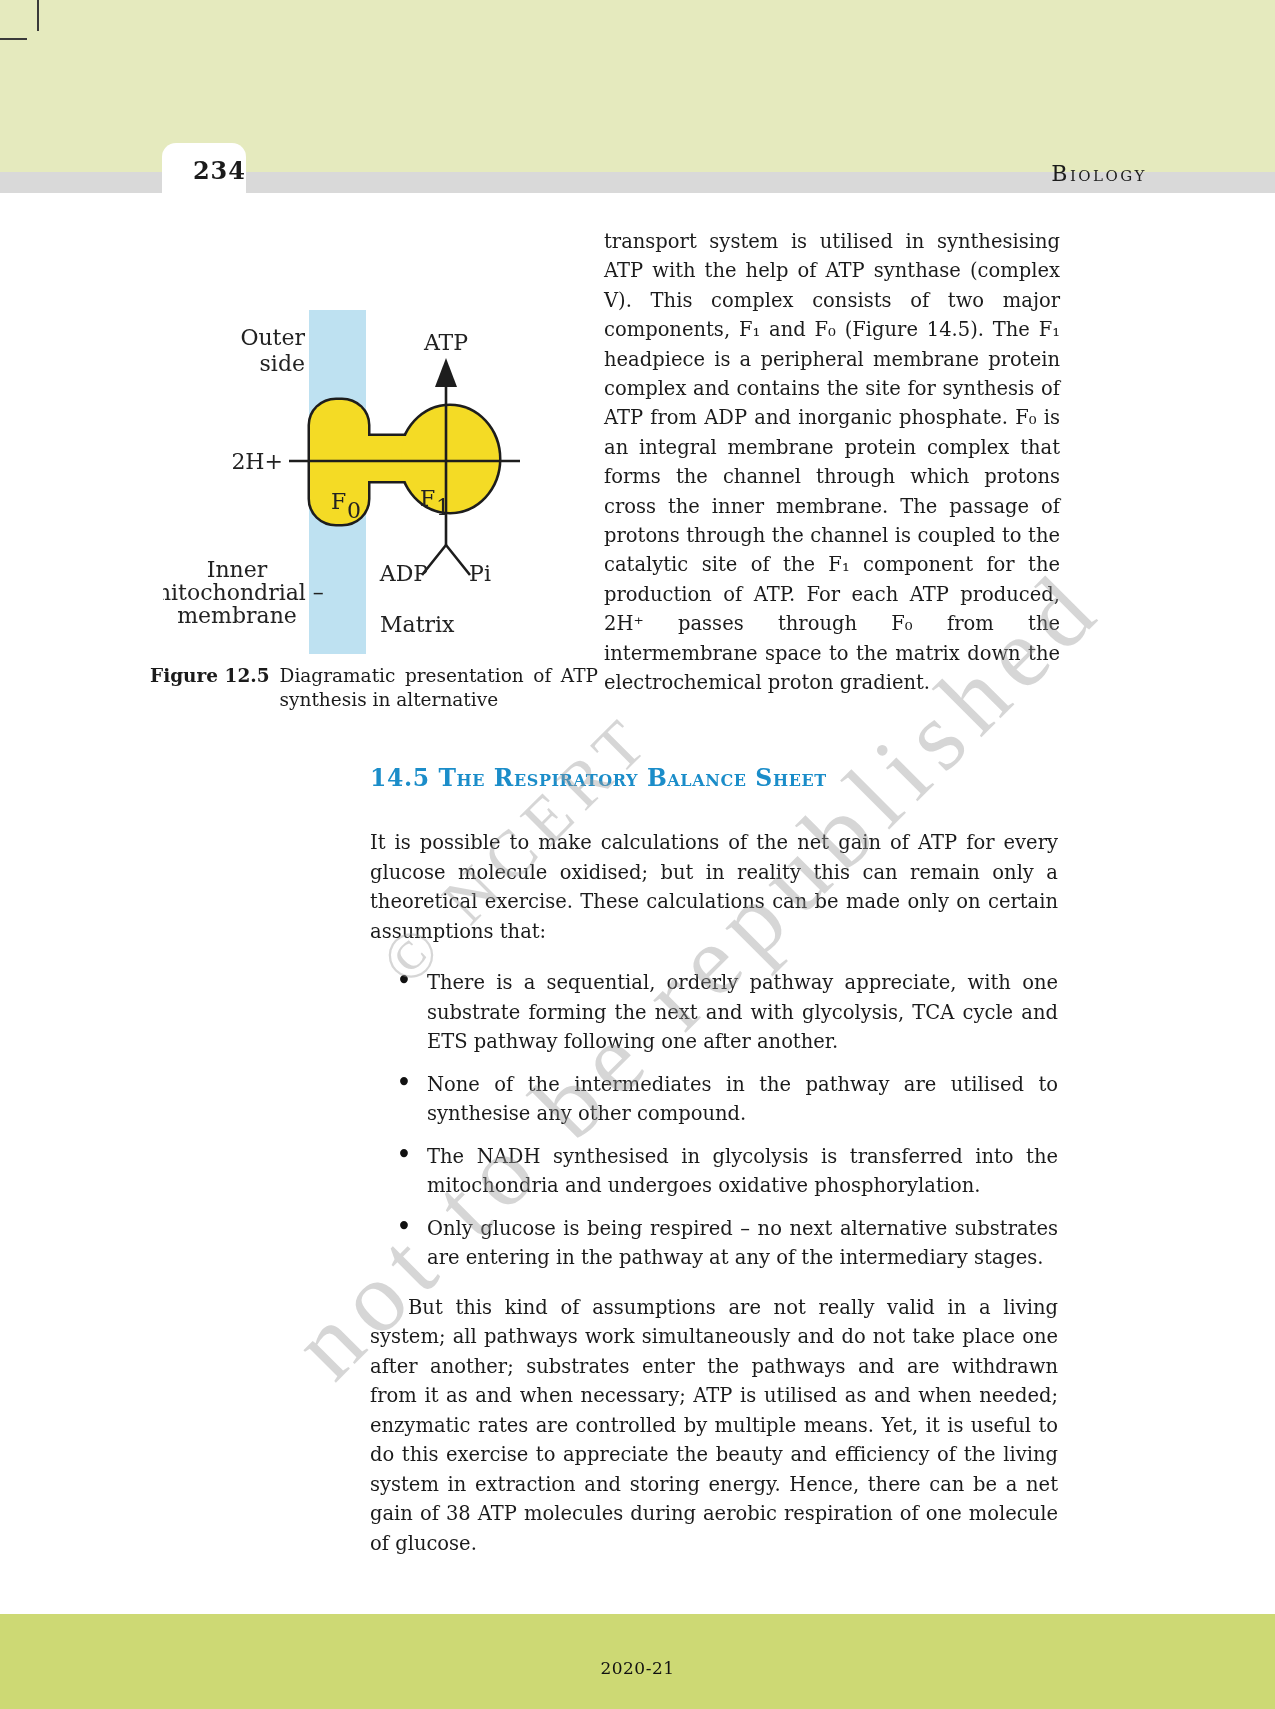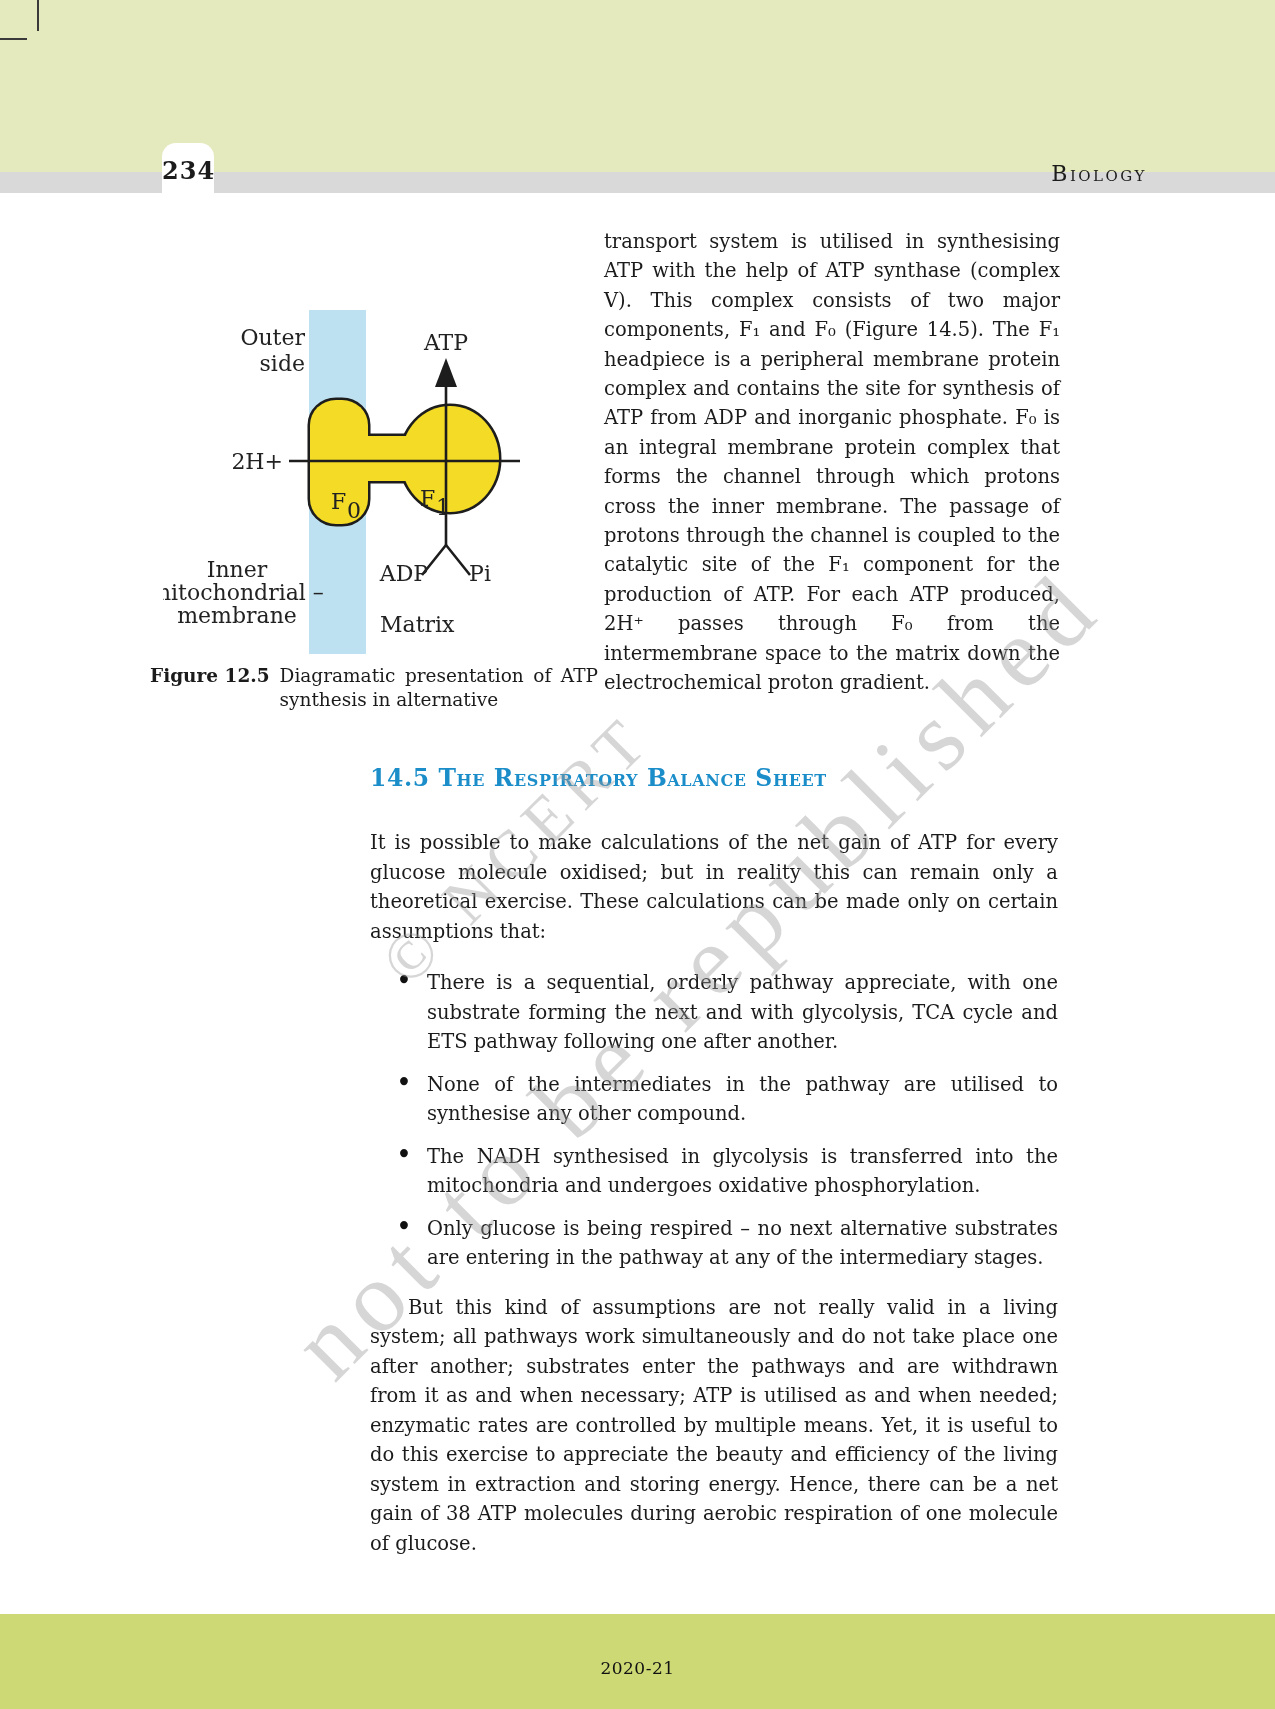--- a/index.html
+++ b/index.html
@@ -16,21 +16,21 @@
 
   
   .mark { position:absolute; background:#3a3a3a; }
   .mark.tl-v { left:37px; top:0;      width:2px;  height:31px; }
   .mark.tl-h { left:0;    top:38px;   width:27px; height:2px;  }
   .mark.bl-h { left:0;    top:1669px; width:12px; height:2px;  }
   .mark.bl-v { left:15px; top:1676px; width:2px;  height:33px; }
 
   
   .page-tab {
-    position:absolute; left:162px; top:143px; width:52px; height:52px;
+    position:absolute; left:162px; top:143px; width:84px; height:52px;
     background:#fff; border-radius:14px 14px 0 0; text-align:right;
   }
   .page-num { display:inline-block; margin-top:13px; font-size:24px; font-weight:bold; letter-spacing:1px; }
   .header-right {
     position:absolute; top:161px; right:128px; font-variant:small-caps;
     font-size:22px; letter-spacing:2.5px; color:#1c1c1c;
   }
 
   
   .figure-svg { position:absolute; left:163px; top:288px; width:432px; height:372px; }

